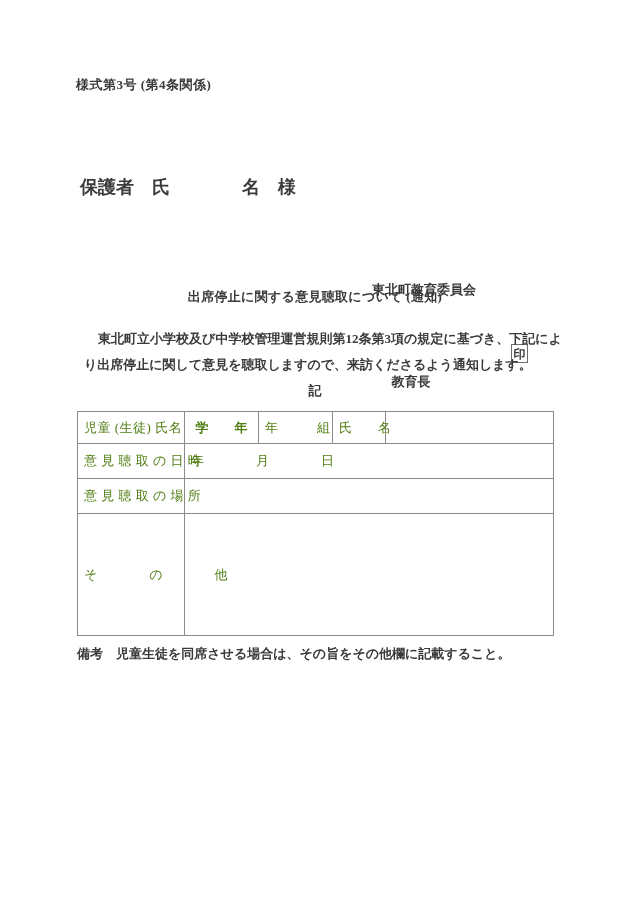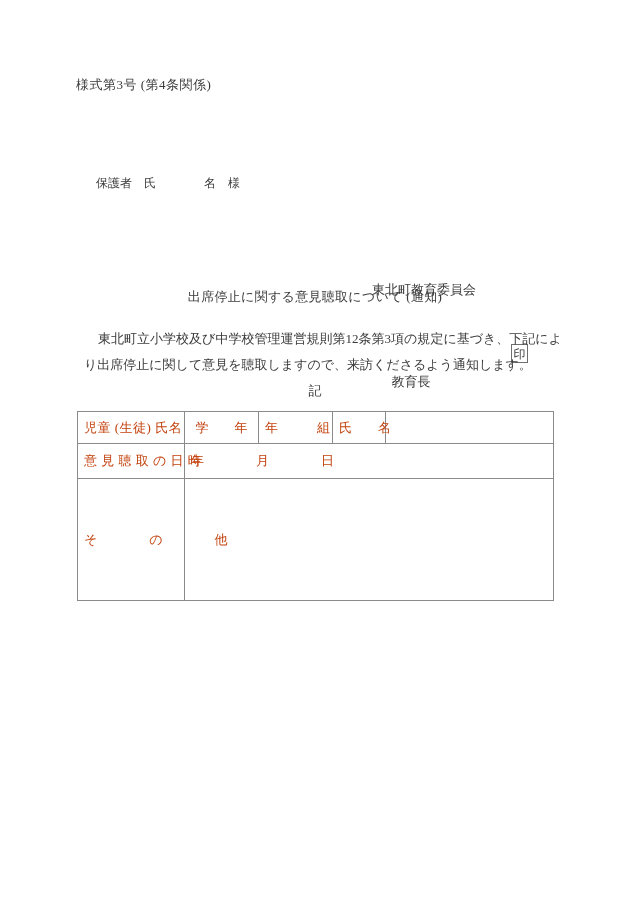--- a/index.html
+++ b/index.html
@@ -16,42 +16,42 @@
     background: #fdfdfd;
     overflow: hidden;
   }
   .page {
     position: absolute;
     inset: 0;
     background: #ffffff;
   }
 
   
-  .abs { position: absolute; }
+  .abs { position: absolute; font-weight: bold; }
 
   .form-no {
     left: 76px;
     top: 76px;
     font-size: 13px;
     letter-spacing: 0.5px;
     white-space: nowrap;
   }
 
   .doc-number-block {
     left: 438px;
     top: 100px;
     font-size: 13px;
     line-height: 21px;
     white-space: pre;
   }
 
   .addressee {
-    left: 96px;
+    left: 80px;
     top: 175px;
-    font-size: 12px;
+    font-size: 18px;
     white-space: pre;
   }
 
   .issuer-block {
     left: 372px;
     top: 232px;
     font-size: 13px;
     line-height: 23px;
     white-space: pre;
   }
@@ -110,32 +110,32 @@
     width: 476px;
     border-collapse: collapse;
     table-layout: fixed;
     font-size: 13px;
   }
   .form-table td {
     border: 1px solid #8a8a8a;
     padding: 0 6px;
     vertical-align: middle;
     white-space: pre;
-    color: #c2410c;
+    color: #4d7c0f;
   }
   .label-cell {
     text-align: center;
     letter-spacing: 0.5px;
   }
   .row-1 td { height: 31px; }
   .row-2 td { height: 34px; }
   .row-3 td { height: 34px; }
   .row-4 td { height: 121px; }
 
-  .c-grade  { text-align: center; }
+  .c-grade  { text-align: center; font-weight: bold; }
   .c-class  { text-align: right; }
   .c-name   { text-align: left; }
   .c-blank  { }
   .datetime-cell { padding-left: 62px; }
   .other-label { text-align: center; font-family: Liberation Mono, monospace; }
 
   .note {
     left: 77px;
     top: 645px;
     font-size: 13px;
@@ -181,21 +181,26 @@
         <td class="label-cell">児童 (生徒) 氏名</td>
         <td class="c-grade">学　　年</td>
         <td class="c-class">年　　　組</td>
         <td class="c-name">氏　　名</td>
         <td class="c-blank"></td>
       </tr>
       <tr class="row-2">
         <td class="label-cell">意 見 聴 取 の 日 時</td>
         <td class="datetime-cell" colspan="4">年　　　　月　　　　日</td>
       </tr>
+      <tr class="row-3">
+        <td class="label-cell">意 見 聴 取 の 場 所</td>
+        <td colspan="4"></td>
+      </tr>
       <tr class="row-4">
         <td class="other-label">そ　　　　の　　　　他</td>
         <td colspan="4"></td>
       </tr>
     </tbody>
   </table>
 
+  <div class="abs note">備考　児童生徒を同席させる場合は、その旨をその他欄に記載すること。</div>
 
 </div>
 
 </body></html>

